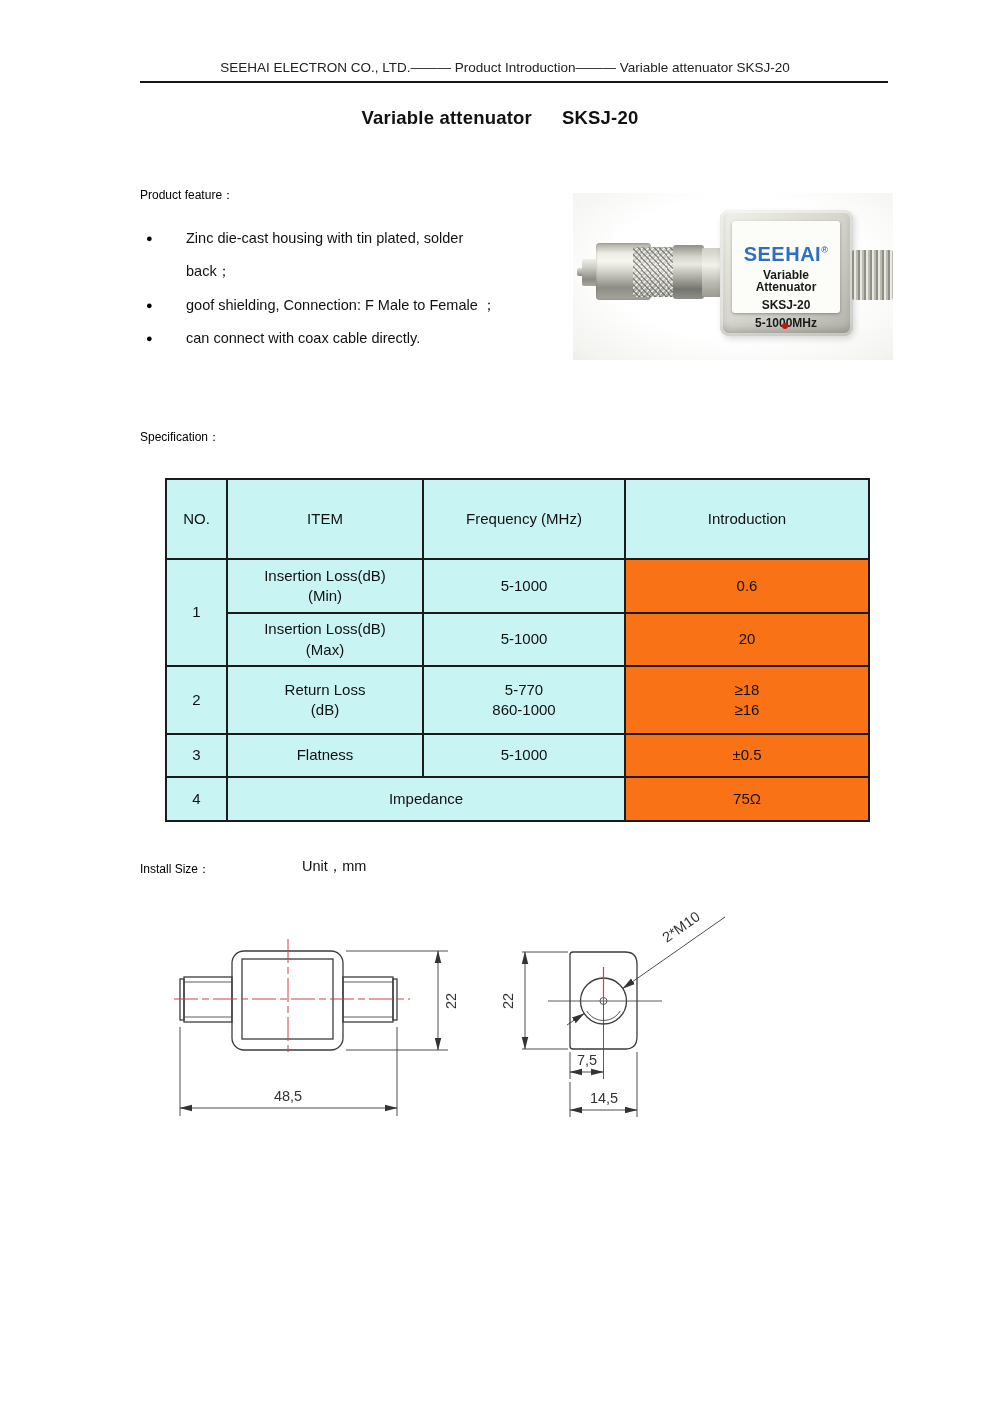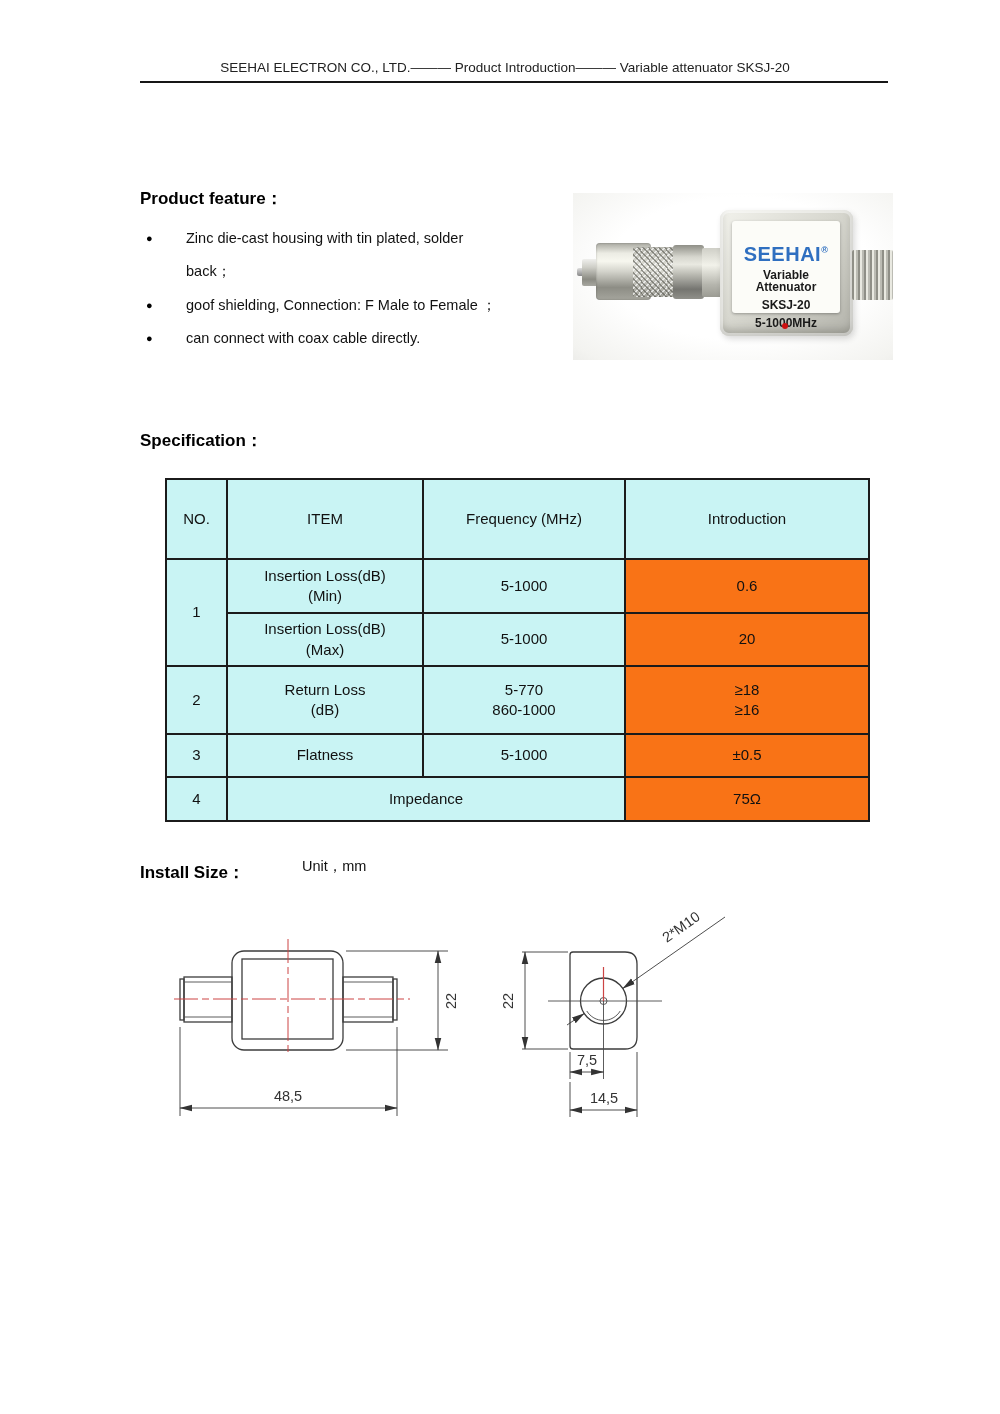--- a/index.html
+++ b/index.html
@@ -10,21 +10,21 @@
   }
   .abs{position:absolute;}
 
   
   .doc-header{top:60px;left:125px;width:760px;text-align:center;font-size:13.5px;color:#222;}
   .header-rule{top:81px;left:140px;width:748px;height:2px;background:#161616;}
   .doc-title{top:107px;left:0;width:1000px;text-align:center;font-size:18.5px;font-weight:bold;letter-spacing:.2px;}
   .doc-title .gap{display:inline-block;width:30px;}
 
   
-  .section-heading{font-size:17px;font-weight:bold;color:#000;}
+  .section-heading{font-size:12px;font-weight:normal;color:#000;}
   .h-feature{top:187px;left:140px;}
   .h-spec{top:429px;left:140px;}
   .h-install{top:853px;left:140px;margin-top:8px;}
   .unit-note{top:857px;left:302px;font-size:14.5px;color:#111;}
 
   
   .feature-list{top:222px;left:140px;width:440px;font-size:14.5px;line-height:33.4px;}
   .feature-item{display:flex;}
   .feature-item .dot{width:40px;flex:0 0 40px;padding-left:6px;font-size:11px;color:#000;}
   .feature-item .txt{flex:1;}
@@ -81,20 +81,23 @@
   .dimtxt{font-family:"Liberation Sans","DejaVu Sans",sans-serif;font-size:14.5px;fill:#333;stroke:none;}
 </style>
 </head>
 <body>
 
 <div class="page">
 
   <div class="abs doc-header">SEEHAI ELECTRON CO., LTD.——— Product Introduction——— Variable attenuator SKSJ-20</div>
   <div class="abs header-rule"></div>
 
+  <div class="abs doc-title">
+    <span>Variable attenuator</span><span class="gap"></span><span>SKSJ-20</span>
+  </div>
 
   <div class="abs section-heading h-feature">Product feature：</div>
   <div class="abs feature-list">
     <div class="feature-item">
       <span class="dot">●</span>
       <span class="txt"><span>Zinc die-cast housing with tin plated, solder</span><br>
       <span>back；</span></span>
     </div>
     <div class="feature-item">
       <span class="dot">●</span>

